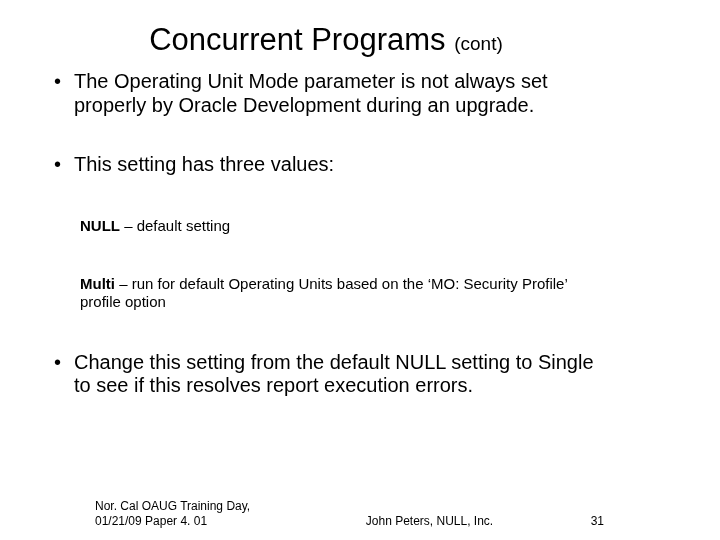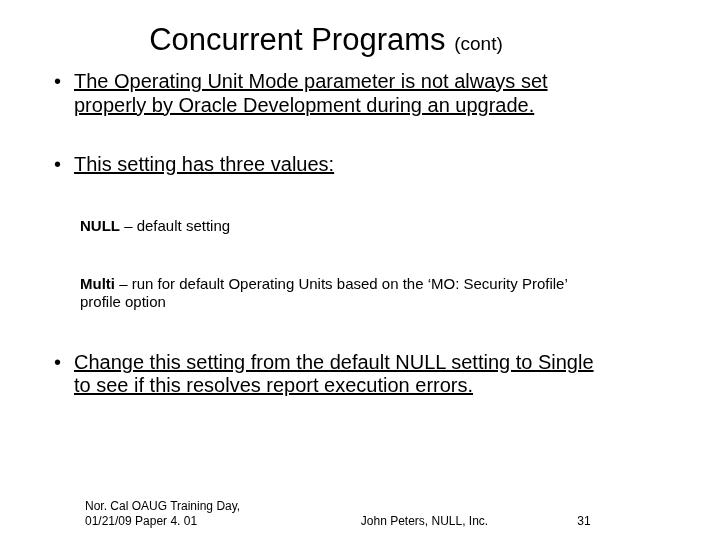--- a/index.html
+++ b/index.html
@@ -39,59 +39,58 @@
   }
   .bullet .dot {
     flex: 0 0 auto;
     width: 20px;
     margin-left: 6px;
     font-size: 20px;
     line-height: 1.18;
   }
   .bullet .txt {
     flex: 1 1 auto;
-    text-decoration: underline;
   }
   .sub-items {
     padding-left: 32px;
     font-size: 15px;
     line-height: 1.2;
   }
   .sub-item {
     margin-bottom: 14px;
     margin-top: 40px;
   }
   .sub-item .name {
     font-weight: 700;
   }
   .sub-item .desc {
     font-weight: 400;
   }
   .gap-lg { height: 26px; }
   .footer {
     position: absolute;
-    left: 7px;
+    left: 17px;
     right: 0;
     bottom: 12px;
     display: flex;
     justify-content: space-between;
     align-items: flex-end;
     font-size: 12px;
     padding: 0 48px 0 78px;
     gap: 13px;
   }
   .footer .left {
     max-width: 200px;
     line-height: 1.2;
   }
   .footer .center {
     text-align: center;
   }
   .footer .right {
-    text-align: center;
+    text-align: right;
     min-width: 40px;
   }
 </style>
 </head>
 <body>
 
 <div class="slide">
 
   <div class="title">
     <span>Concurrent Programs </span><span class="cont">(cont)</span>

